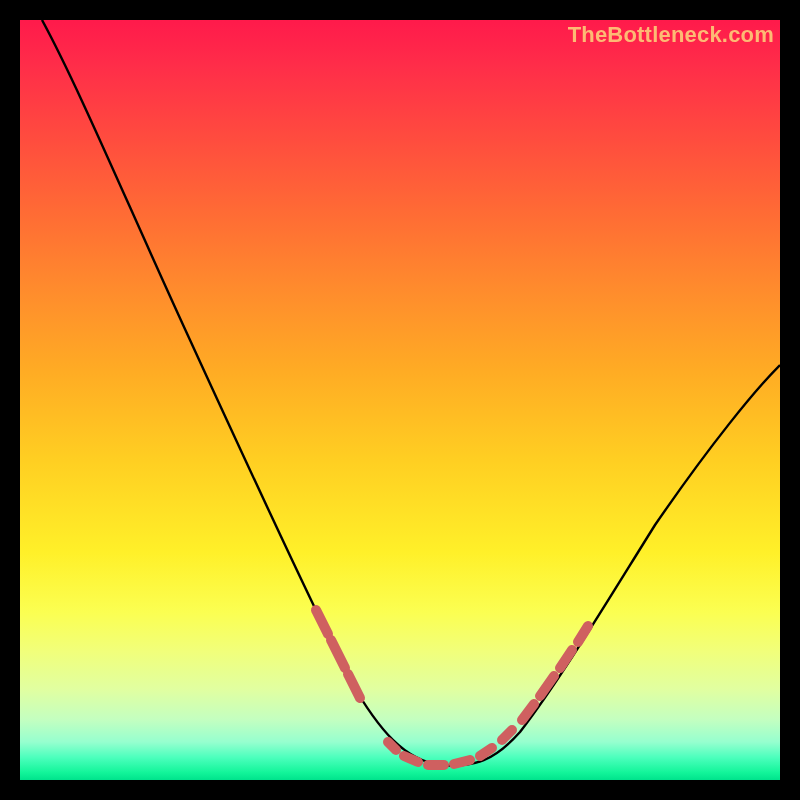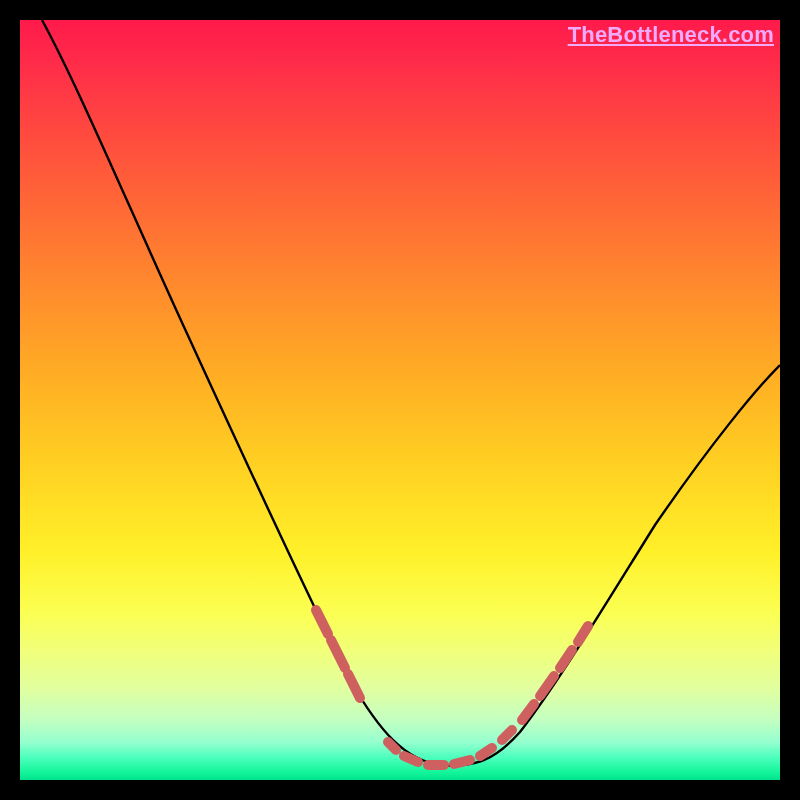--- a/index.html
+++ b/index.html
@@ -40,26 +40,25 @@
       #c4ffc0 92%,
       #96ffcf 95%,
       #4dffbd 97%,
       #13f59a 99%,
       #00e38c 100%);
   }
   .watermark {
     position: absolute;
     right: 6px;
     top: 2px;
-    color: #f0abfc;
+    color: #fdba74;
     font-size: 22px;
     font-weight: 600;
     letter-spacing: 0.2px;
     user-select: none;
-    text-decoration: underline;
   }
   svg.curve {
     position: absolute;
     left: 0;
     top: 0;
     width: 760px;
     height: 760px;
   }
   .curve path.main {
     stroke: #000;

